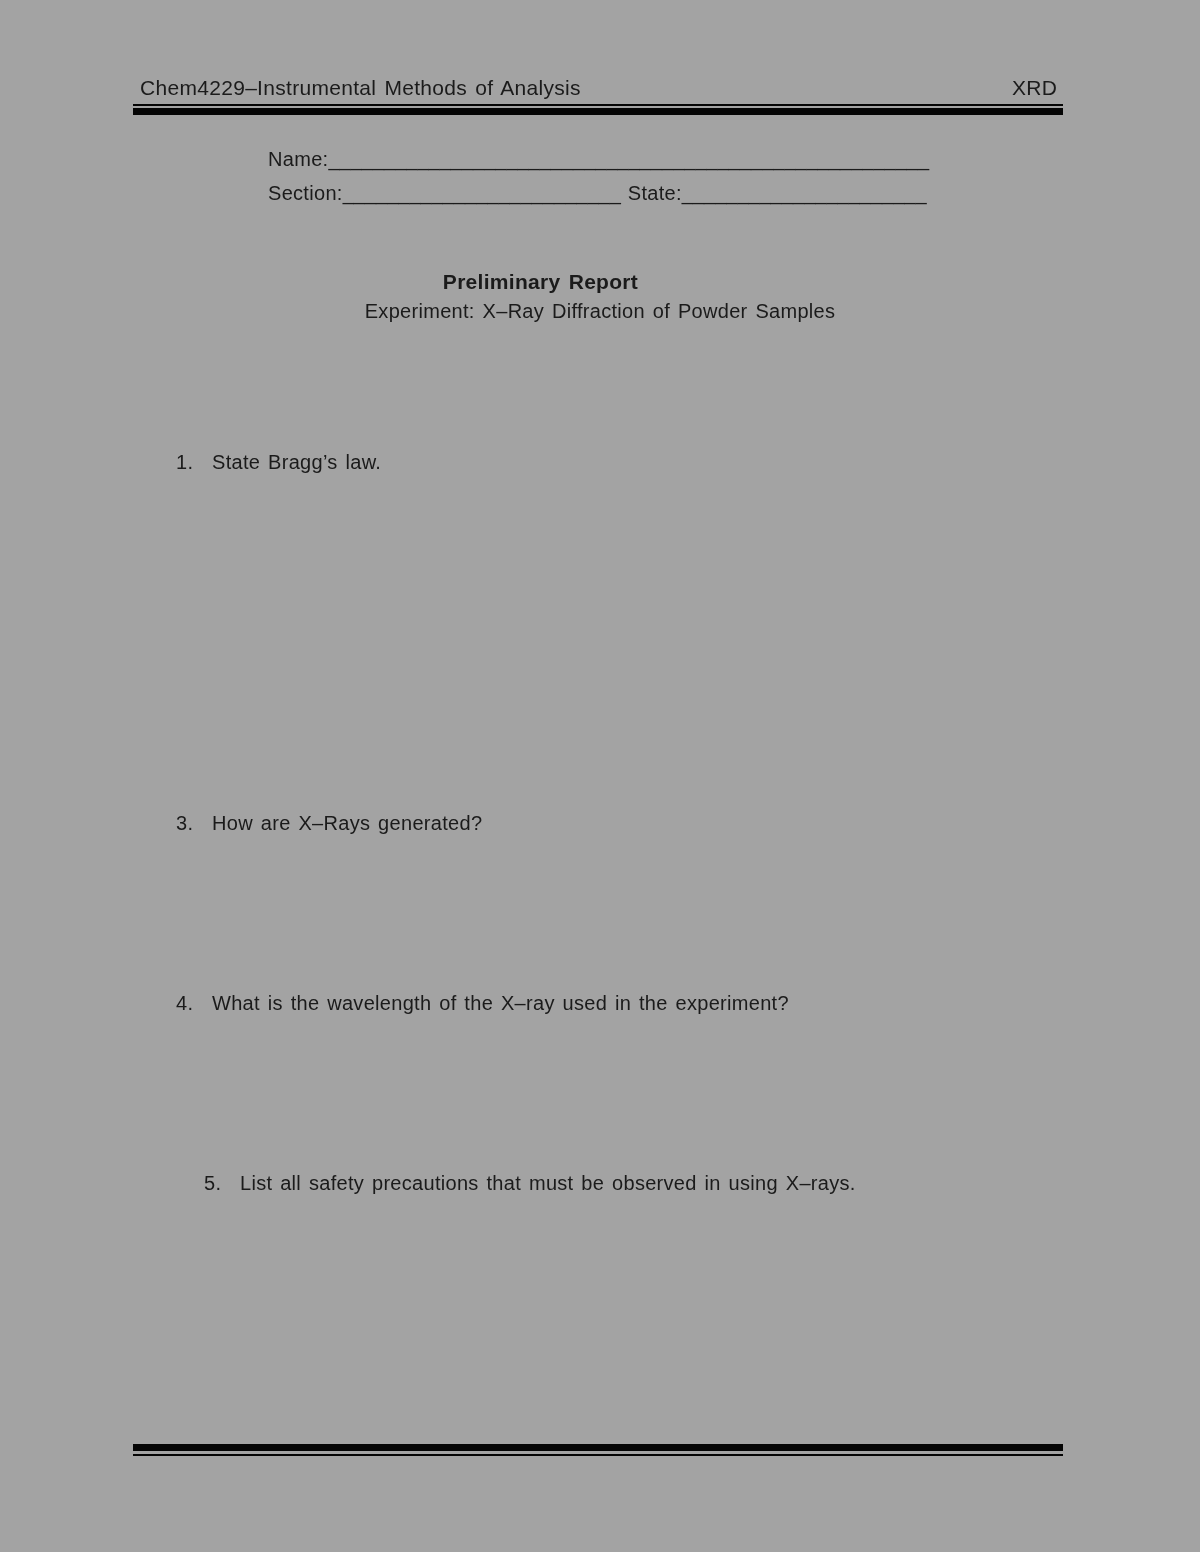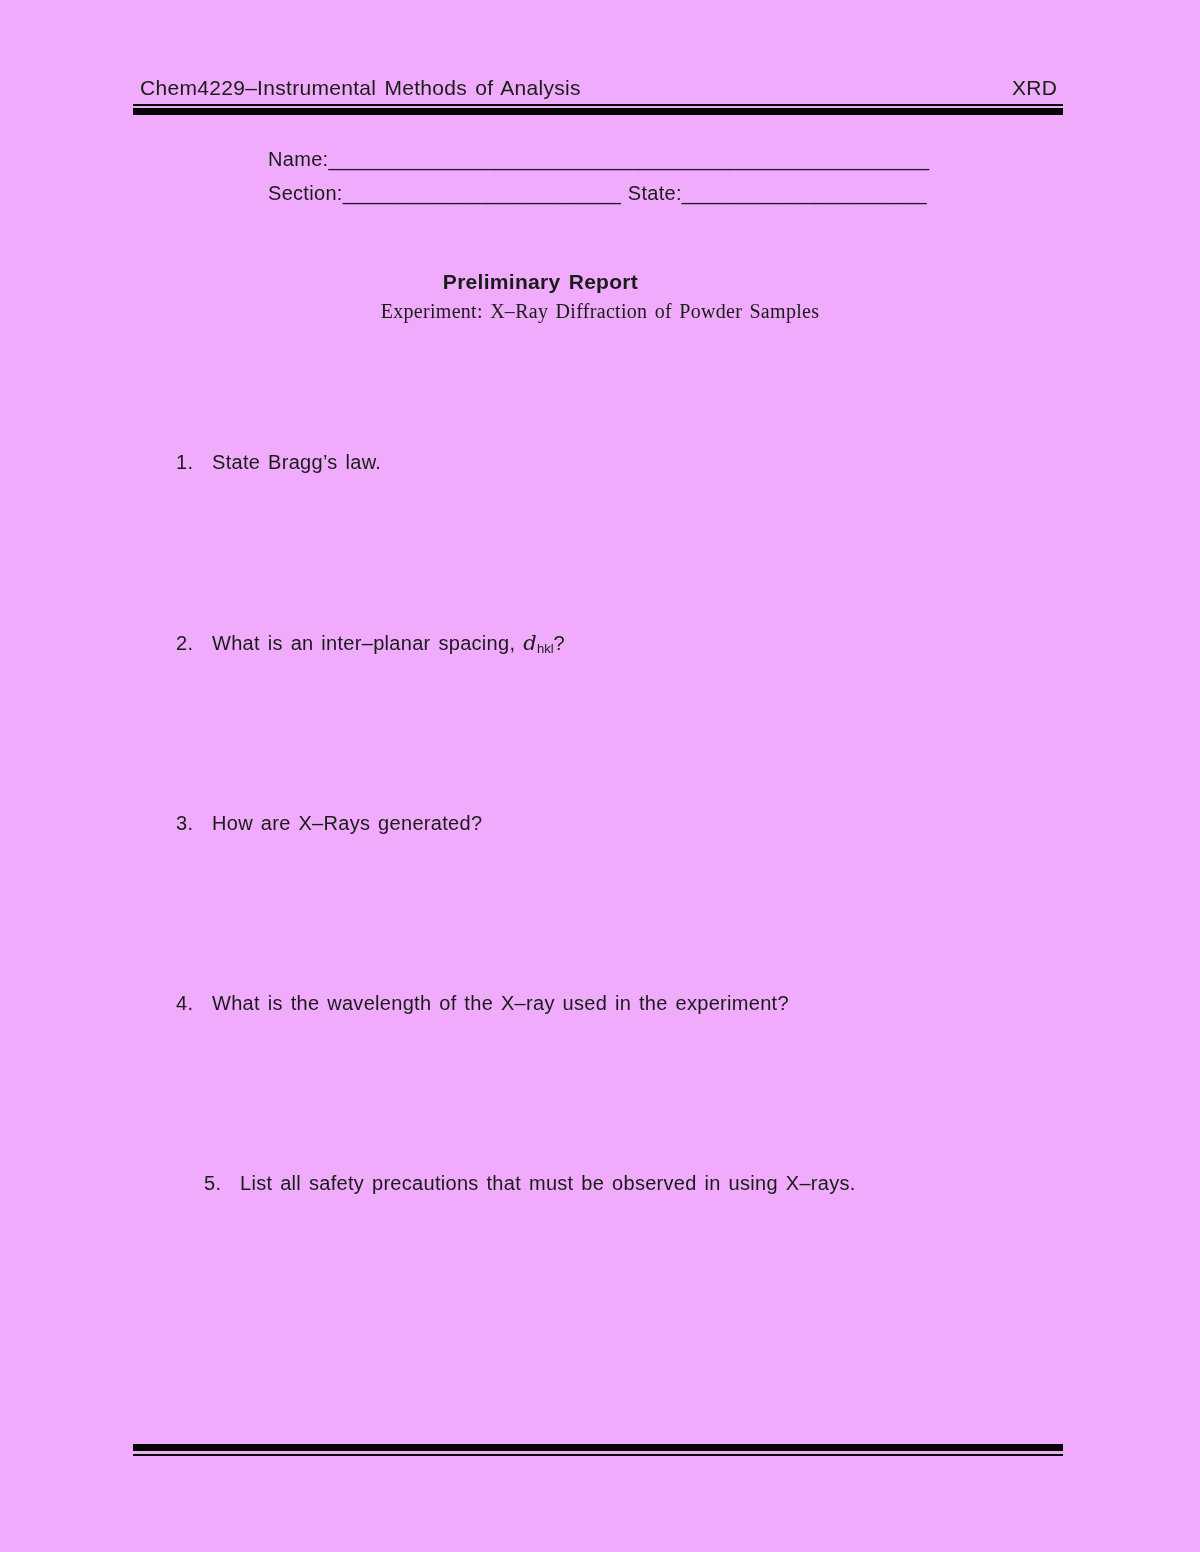--- a/index.html
+++ b/index.html
@@ -1,21 +1,21 @@
 <!DOCTYPE html>
 <html><head>
 <meta charset="utf-8">
 <style>
   html, body { margin: 0; padding: 0; }
   body { background: #ffffff; }
   .page {
     position: relative;
     width: 1200px;
     height: 1552px;
-    background: #f0abfc;
+    background: #a3a3a3;
     color: #1b1b1b;
     font-family: "Liberation Sans", sans-serif;
     overflow: hidden;
     word-spacing: 2px;
     letter-spacing: 0.3px;
   }
   .abs { position: absolute; }
 
   
   .header-left  { left: 140px; top: 76px; font-size: 21px; }
@@ -33,21 +33,21 @@
   .blank { letter-spacing: 0; word-spacing: 0; }
   .date-label { margin-left: 7px; }
 
   
   .doc-title {
     left: 0; top: 270px; width: 1081px;
     text-align: center; font-size: 21px; font-weight: bold;
   }
   .doc-subtitle {
     left: 0; top: 300px; width: 1200px;
-    text-align: center; font-size: 20px; font-family: Liberation Serif, serif;
+    text-align: center; font-size: 20px;
   }
 
   
   .question { left: 176px; font-size: 20px; white-space: nowrap; }
   .q1 { top: 450px; }
   .q2 { top: 631px; }
   .q3 { top: 811px; }
   .q4 { top: 991px; }
   .q5 { top: 1171px; margin-left: 28px; }
   .qnum { display: inline-block; width: 36px; }
@@ -81,23 +81,20 @@
     <span>Section:</span><span class="blank">_________________________</span><span class="date-label">State:</span><span class="blank">______________________</span>
   </div>
 
   <div class="abs doc-title">Preliminary Report</div>
   <div class="abs doc-subtitle">Experiment: X–Ray Diffraction of Powder Samples</div>
 
   <div class="abs question q1">
     <span class="qnum">1.</span><span>State Bragg’s law.</span><span class="sym"></span><span class="subscript"></span><span></span>
   </div>
 
-  <div class="abs question q2">
-    <span class="qnum">2.</span><span>What is an inter–planar spacing, </span><span class="sym">d</span><span class="subscript">hkl</span><span>?</span>
-  </div>
 
   <div class="abs question q3">
     <span class="qnum">3.</span><span>How are X–Rays generated?</span><span class="sym"></span><span class="subscript"></span><span></span>
   </div>
 
   <div class="abs question q4">
     <span class="qnum">4.</span><span>What is the wavelength of the X–ray used in the experiment?</span><span class="sym"></span><span class="subscript"></span><span></span>
   </div>
 
   <div class="abs question q5">

